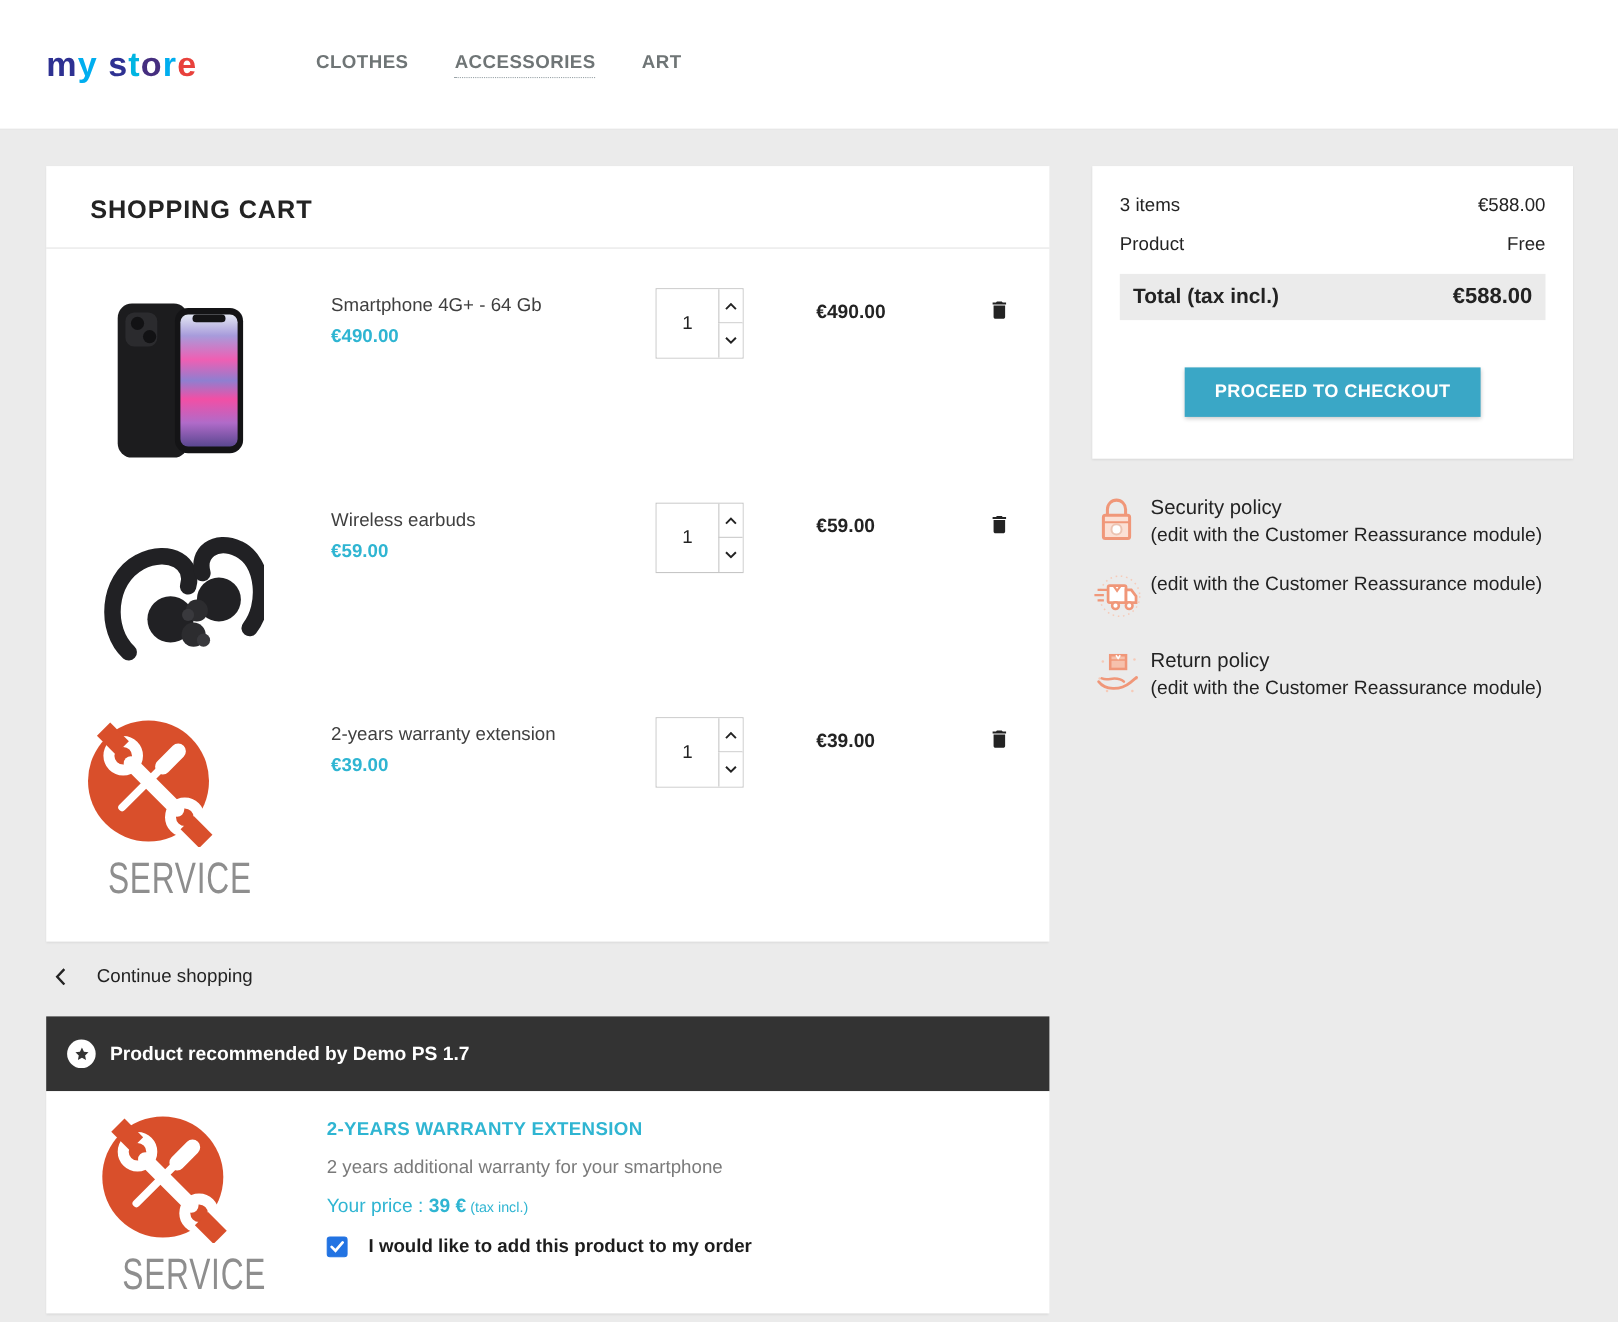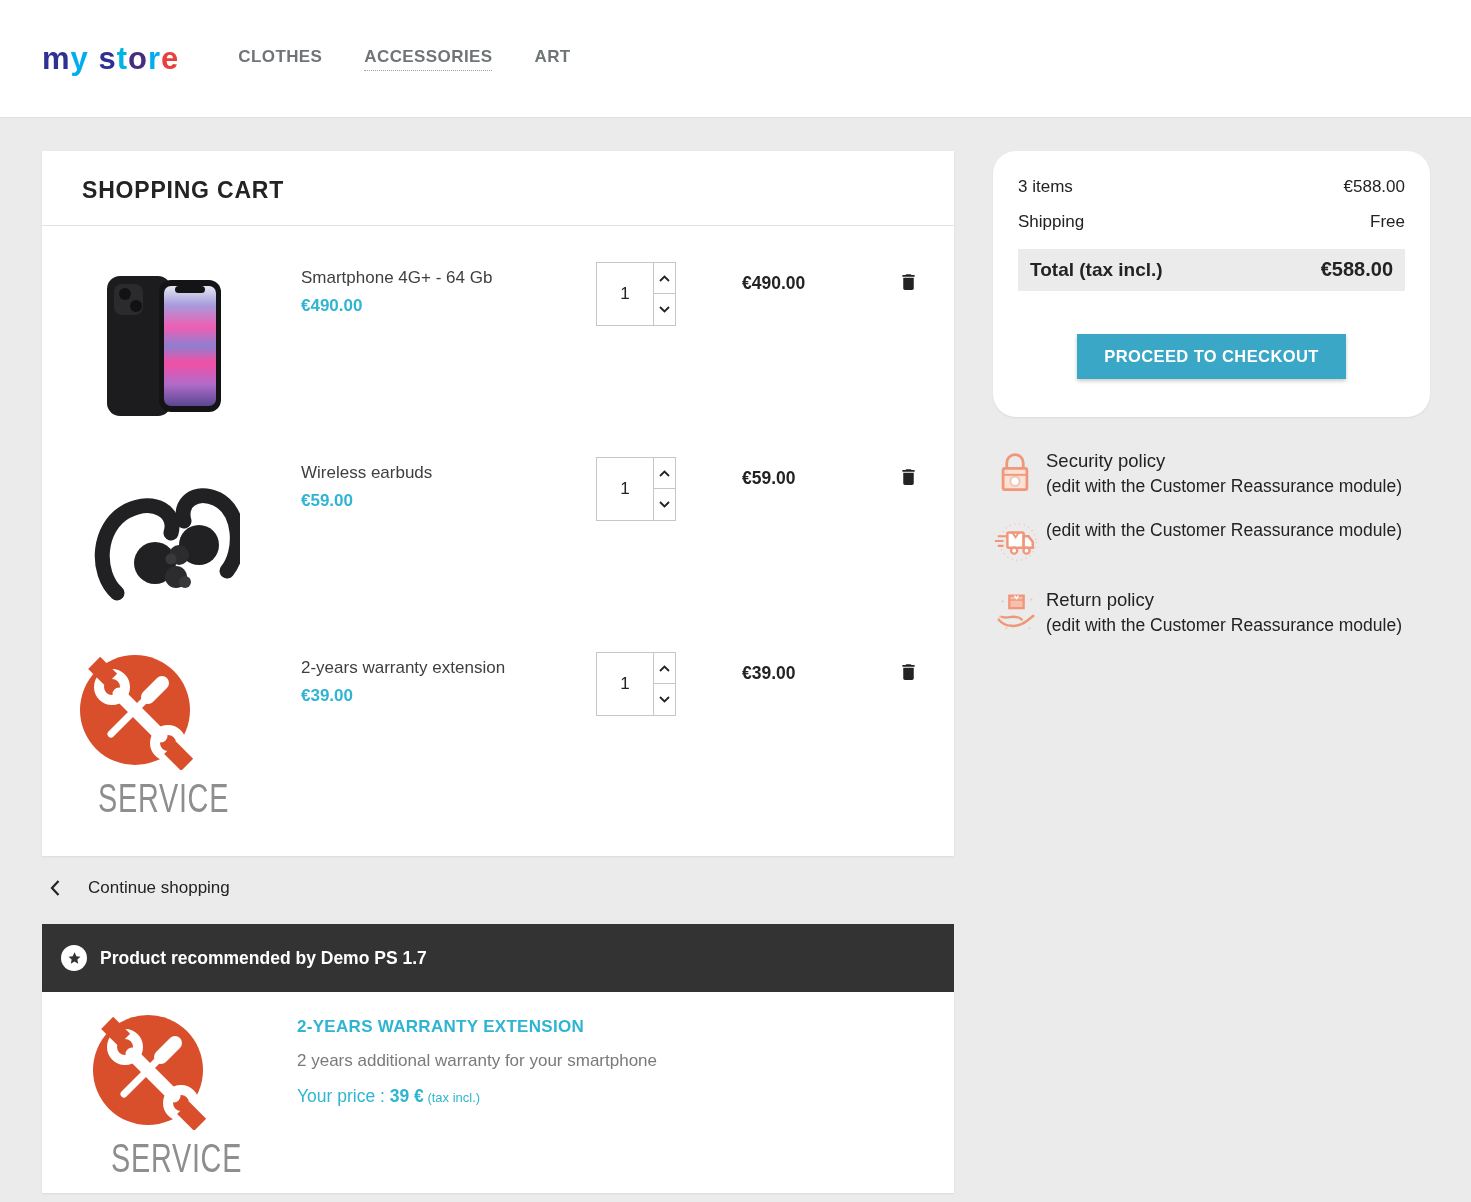--- a/index.html
+++ b/index.html
@@ -7,21 +7,21 @@
   body {
     font-family:"Liberation Sans","DejaVu Sans",sans-serif;
     background:#ebebeb; color:#232323; width:1471px; height:1202px; overflow:hidden;
   }
   
   .site-header {
     background:#fff; height:118px; display:flex; align-items:center;
     padding:0 41px 0 42px; border-bottom:1px solid #e2e2e2;
   }
   .logo { font-size:31px; font-weight:bold; letter-spacing:1px; cursor:pointer; white-space:pre; }
-  .main-nav { display:flex; gap:42px; margin-left:59px; list-style:none; }
+  .main-nav { display:flex; gap:42px; margin-left:108px; list-style:none; }
   .nav-link { font-size:17px; font-weight:bold; color:#6f7576; letter-spacing:.4px; cursor:pointer; }
   .nav-link.dotted { border-bottom:1px dotted #9aa4a8; padding-bottom:3px; }
   .search-box { margin-left:auto; position:relative; width:312px; }
   .search-input {
     width:100%; height:49px; border:1px solid #d9d9d9; background:#fff;
     font-size:18px; color:#232323; padding:0 46px 0 15px;
     font-family:"Liberation Sans","DejaVu Sans",sans-serif;
   }
   .search-input::placeholder { color:#a5a5a5; }
   .search-icon { position:absolute; right:12px; top:12px; width:26px; height:26px; cursor:pointer; }
@@ -79,21 +79,21 @@
   .rec-check-row { display:flex; align-items:center; gap:19px; margin-top:16px; }
   .checkbox {
     width:19px; height:19px; border-radius:3px; border:1px solid #9a9a9a; background:#fff;
     display:inline-flex; align-items:center; justify-content:center; cursor:pointer; flex:none;
   }
   .checkbox svg { display:none; }
   .checkbox[data-checked="true"] { background:#2273e2; border-color:#2273e2; }
   .checkbox[data-checked="true"] svg { display:block; }
   .rec-check-label { font-size:17px; font-weight:bold; color:#1d1d1d; }
   
-  .summary-card { padding:26px 25px 38px;border-radius:23px; }
+  .summary-card { padding:26px 25px 38px; }
   .sum-row { display:flex; justify-content:space-between; font-size:17px; margin-bottom:15px; }
   .total-band {
     background:#ebebeb; display:flex; justify-content:space-between; align-items:center;
     font-weight:bold; padding:9px 12px 10px; margin-top:17px;
   }
   .total-label { font-size:19px;text-align:right; }
   .total-value { font-size:20px; }
   .checkout-wrap { text-align:center; margin-top:43px; }
   .checkout-btn {
     background:#3aa7c6; color:#fff; font-weight:bold; font-size:16.5px; letter-spacing:.4px;
@@ -306,33 +306,41 @@
             <rect x="92" y="98" width="24" height="17" fill="#d94f2b" transform="rotate(45 104 106)"></rect>
             <path d="M87 33 L73 47" stroke="#fff" stroke-width="14" stroke-linecap="round"></path>
             <path d="M73 47 L36 84" stroke="#fff" stroke-width="7" stroke-linecap="round"></path>
           </svg>
           <div class="service-word">SERVICE</div>
         </div>
         <div class="rec-content">
           <div class="rec-title">2-YEARS WARRANTY EXTENSION</div>
           <div class="rec-desc">2 years additional warranty for your smartphone</div>
           <div class="rec-price-line"><span>Your price : </span><span class="rec-price-value">39 €</span><span class="rec-tax-note"> (tax incl.)</span></div>
+          <div class="rec-check-row">
+            <span class="checkbox" data-checked="true">
+              <svg width="13" height="11" viewBox="0 0 13 11" fill="none" stroke="#fff" stroke-width="2.4" stroke-linecap="round">
+                <path d="M1.5 5.5 L5 9 L11.5 1.5"></path>
+              </svg>
+            </span>
+            <span class="rec-check-label">I would like to add this product to my order</span>
+          </div>
         </div>
       </div>
     </section>
   </div>
 
   <div class="right-col">
     <section class="card summary-card">
       <div class="sum-row">
         <span>3 items</span>
         <span>€588.00</span>
       </div>
       <div class="sum-row">
-        <span>Shipping</span>
+        <span>Product</span>
         <span>Free</span>
       </div>
       <div class="total-band">
         <span class="total-label">Total (tax incl.)</span>
         <span class="total-value">€588.00</span>
       </div>
       <div class="checkout-wrap">
         <button class="checkout-btn">PROCEED TO CHECKOUT</button>
       </div>
     </section>

